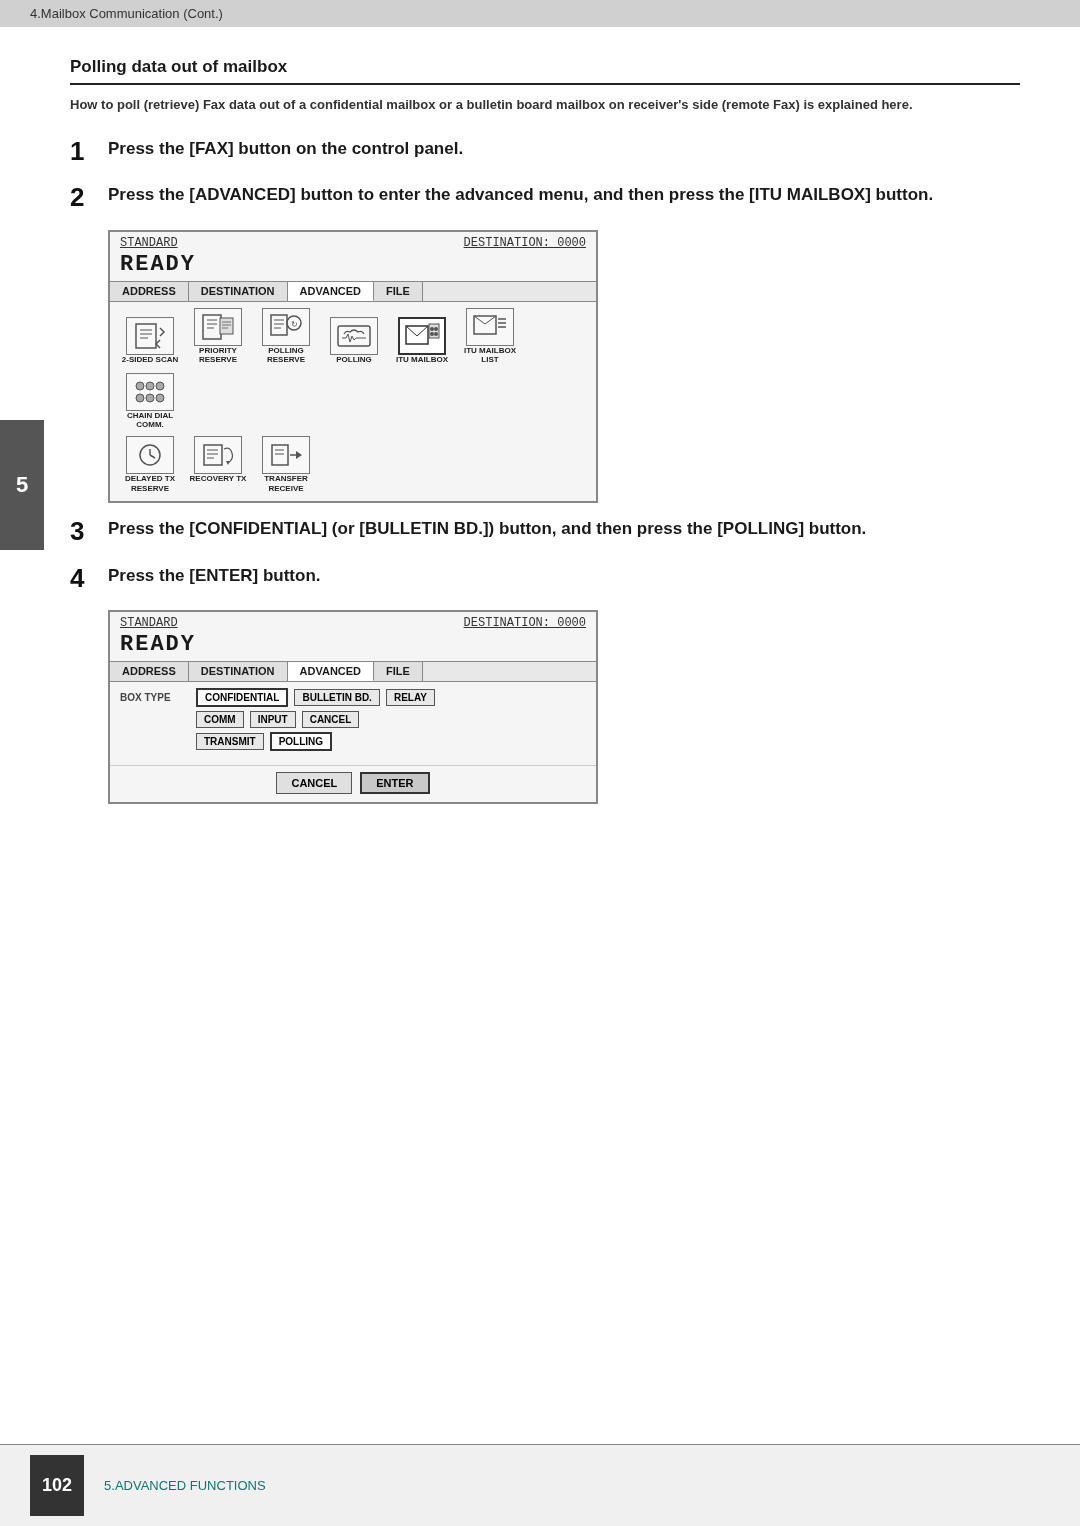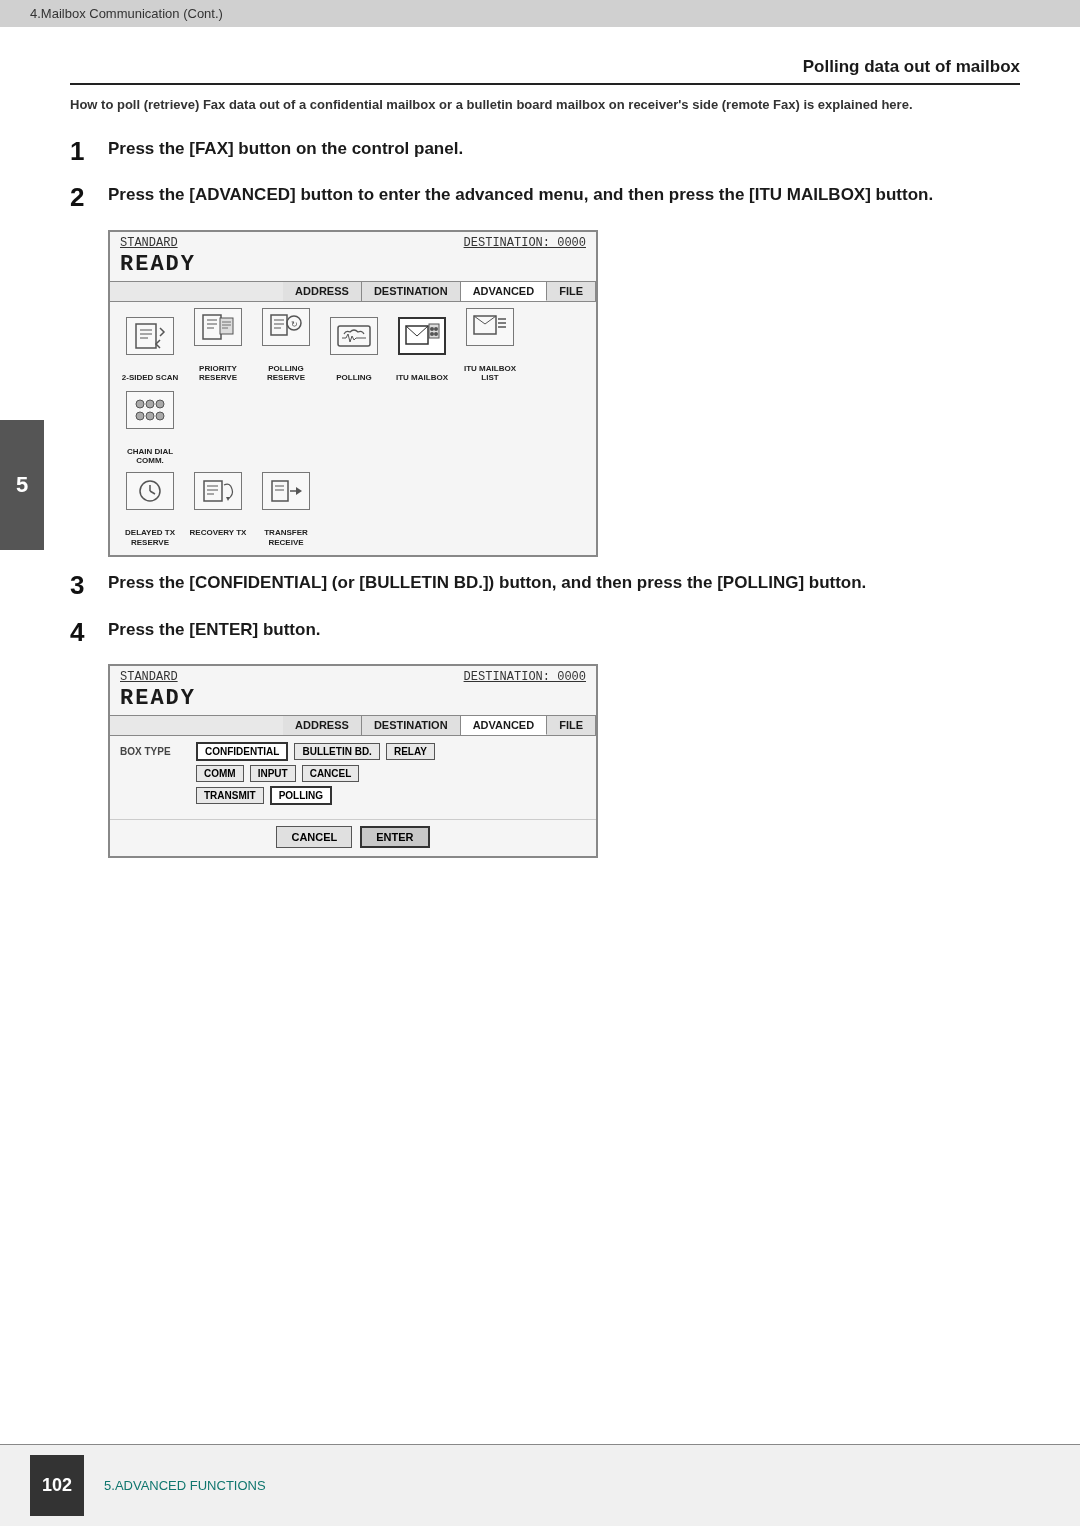--- a/index.html
+++ b/index.html
@@ -42,21 +42,20 @@
       padding: 30px 60px 30px 70px;
     }
 
     
     .section-title {
       font-size: 17px;
       font-weight: bold;
       border-bottom: 2px solid #222;
       padding-bottom: 6px;
       margin-bottom: 10px;
-      text-align: right;
     }
 
     .section-desc {
       font-size: 13px;
       color: #333;
       margin-bottom: 22px;
       line-height: 1.5;
       font-weight: bold;
     }
 
@@ -107,21 +106,20 @@
       font-family: 'Courier New', monospace;
       padding: 0 10px 4px 10px;
       letter-spacing: 2px;
     }
 
     .screen-tabs {
       display: flex;
       border-top: 1px solid #888;
       border-bottom: 1px solid #888;
       background: #e8e8e8;
-      justify-content: flex-end;
     }
 
     .screen-tab {
       padding: 3px 12px;
       font-size: 11px;
       font-weight: bold;
       border-right: 1px solid #888;
       background: #e0e0e0;
       font-family: Arial, sans-serif;
     }
@@ -154,21 +152,21 @@
       display: flex;
       align-items: center;
       justify-content: center;
       font-size: 18px;
       position: relative;
     }
 
     .screen-icon-label {
       font-size: 8px;
       text-align: center;
-      margin-top: 18px;
+      margin-top: 0;
       font-family: Arial, sans-serif;
       line-height: 1.2;
       color: #222;
       font-weight: bold;
     }
 
     .screen-icons-row2 {
       display: flex;
       padding: 0 10px 8px 10px;
       gap: 8px;

